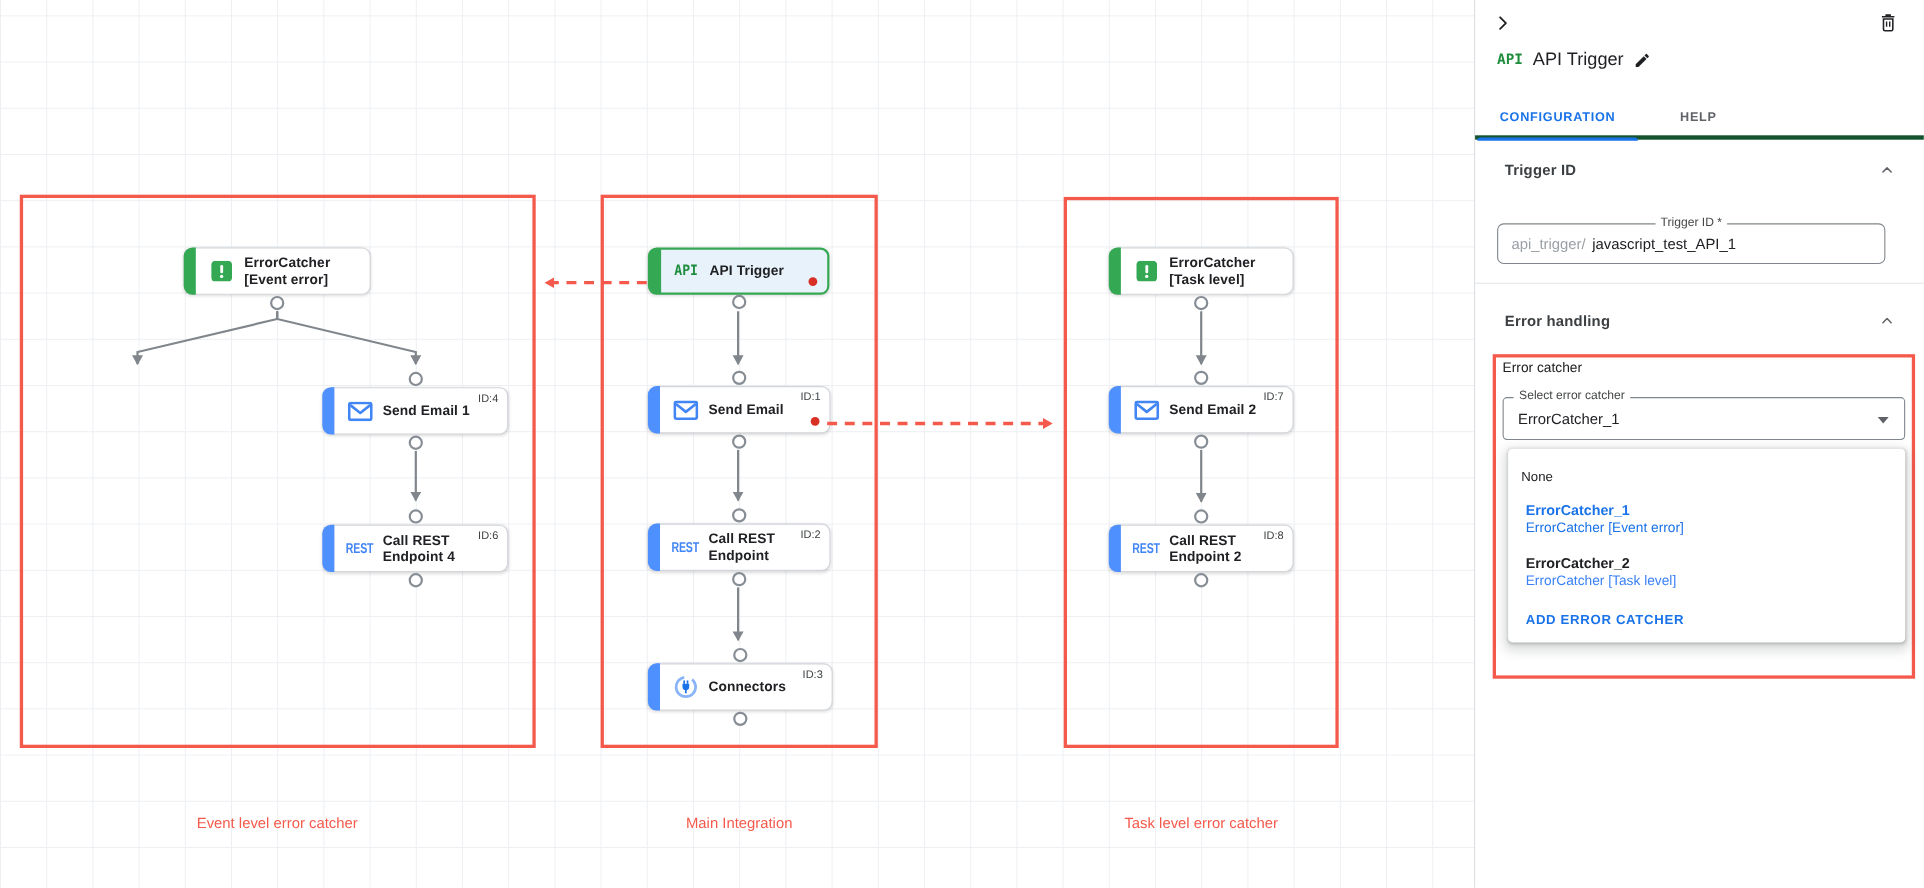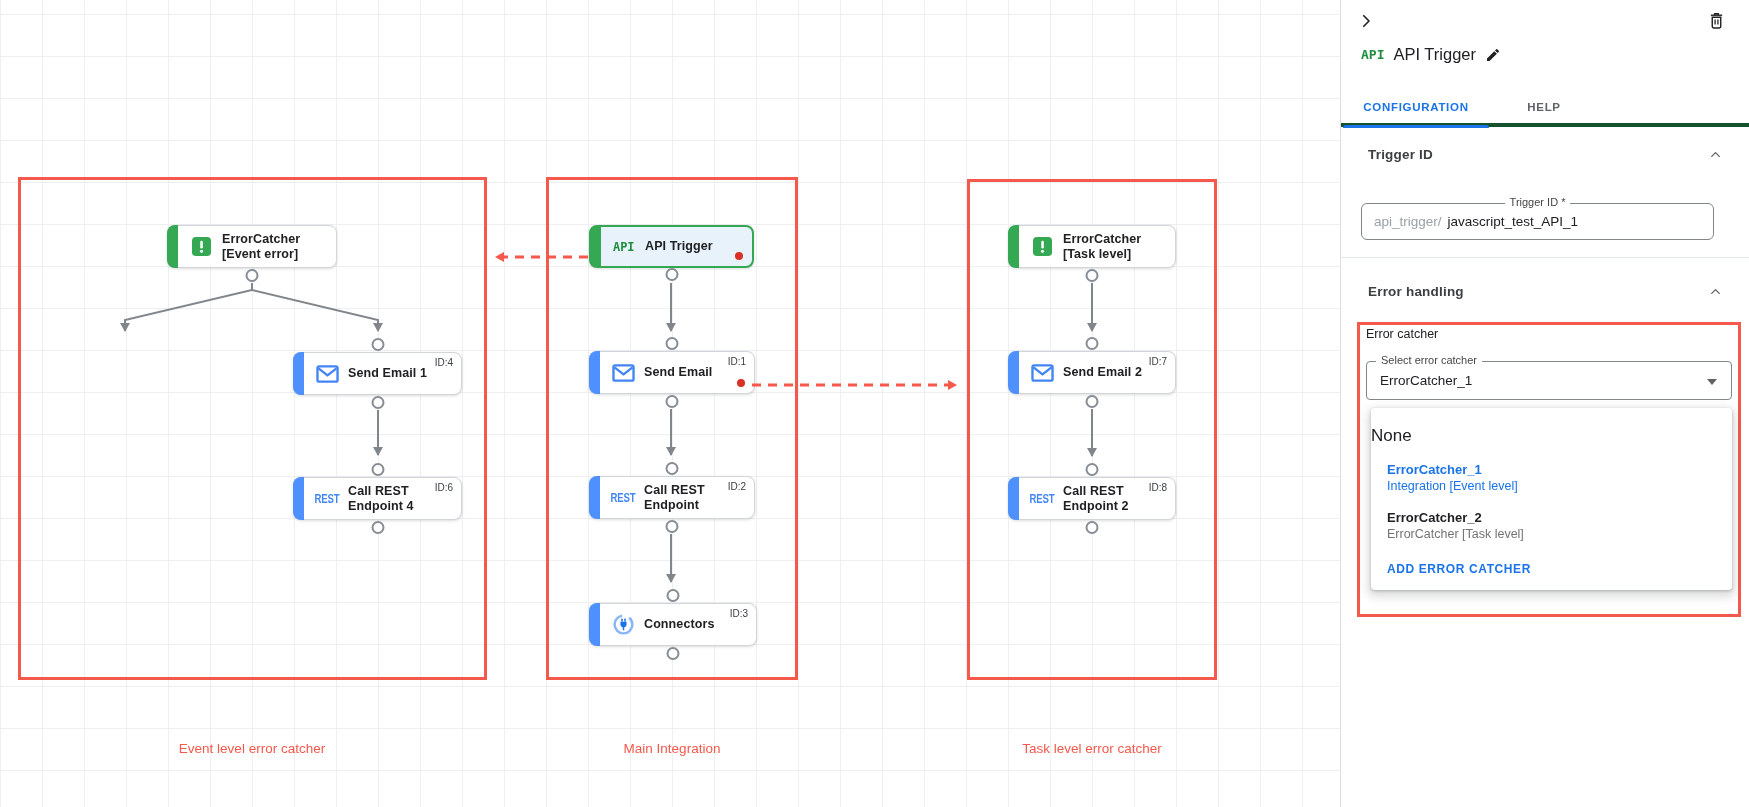--- a/index.html
+++ b/index.html
@@ -53,28 +53,28 @@
   .trigger-field .float-label{left:50%;transform:translateX(-50%);}
   .field-value-row{position:absolute;left:12px;top:0;height:100%;display:flex;align-items:center;font-size:13.5px;}
   .prefix{color:#9aa0a6;margin-right:6px;}
   .red-outline{position:absolute;left:16px;top:322px;width:384px;height:295px;border:3px solid #f4594b;box-sizing:border-box;}
   .ec-label{position:absolute;left:25px;top:327px;font-size:12.5px;color:#202124;}
   .select-field{left:25px;top:361px;width:366px;height:39px;border-radius:4px;cursor:pointer;}
   .select-field .float-label{left:9px;}
   .caret{position:absolute;right:14px;top:17px;width:0;height:0;border-left:5px solid transparent;border-right:5px solid transparent;border-top:6px solid #5f6368;}
   .menu{position:absolute;left:30px;top:408px;width:361px;background:#fff;border-radius:4px;z-index:6;
         box-shadow:0 1px 3px rgba(60,64,67,.3),0 4px 10px 3px rgba(60,64,67,.18);padding:10px 0 14px;box-sizing:border-box;}
-  .menu-item{padding:8px 0;font-size:17px;color:#202124;cursor:pointer;}
+  .menu-item{padding:8px 12px;font-size:12px;color:#202124;cursor:pointer;}
   .menu-opt{padding:7px 16px;cursor:pointer;}
   .menu-opt .t{font-size:13px;font-weight:700;line-height:17px;}
   .menu-opt .s{font-size:12.5px;line-height:17px;}
   .menu-opt.blue .t,.menu-opt.blue .s{color:#1a73e8;font-weight:400;}
   .menu-opt.blue .t{font-weight:700;}
   .menu-opt.dark .t{color:#202124;}
-  .menu-opt.dark .s{color:#737373;}
+  .menu-opt.dark .s{color:#3b82f6;}
   .menu-add{margin:12px 16px 0;font-size:12px;font-weight:700;letter-spacing:.6px;color:#1a73e8;cursor:pointer;}
 </style>
 </head>
 <body>
 
 <div class="app">
   <div class="canvas">
       <div class="group" style="left: 18px; top: 177px; width: 463px; height: 497px;"></div>
       <div class="group-label" style="left: 252px; top: 741px;">Event level error catcher</div>
       <div class="group" style="left: 546px; top: 177px; width: 246px; height: 497px;"></div>
@@ -313,21 +313,21 @@
       <div class="field-value-row" style="left:13px;">
         <span>ErrorCatcher_1</span>
       </div>
       <span class="caret"></span>
     </div>
 
     <div class="menu">
       <div class="menu-item">None</div>
       <div class="menu-opt blue">
         <div class="t">ErrorCatcher_1</div>
-        <div class="s">Integration [Event level]</div>
+        <div class="s">ErrorCatcher [Event error]</div>
       </div>
       <div class="menu-opt dark">
         <div class="t">ErrorCatcher_2</div>
         <div class="s">ErrorCatcher [Task level]</div>
       </div>
       <div class="menu-add">ADD ERROR CATCHER</div>
     </div>
   </div>
 </div>
 

